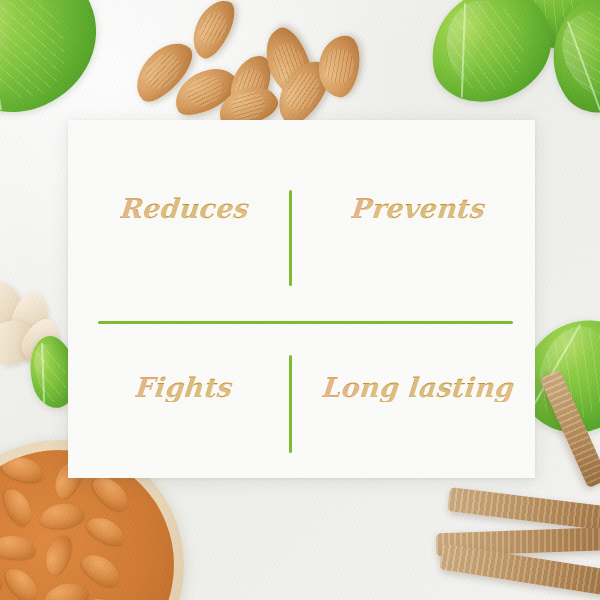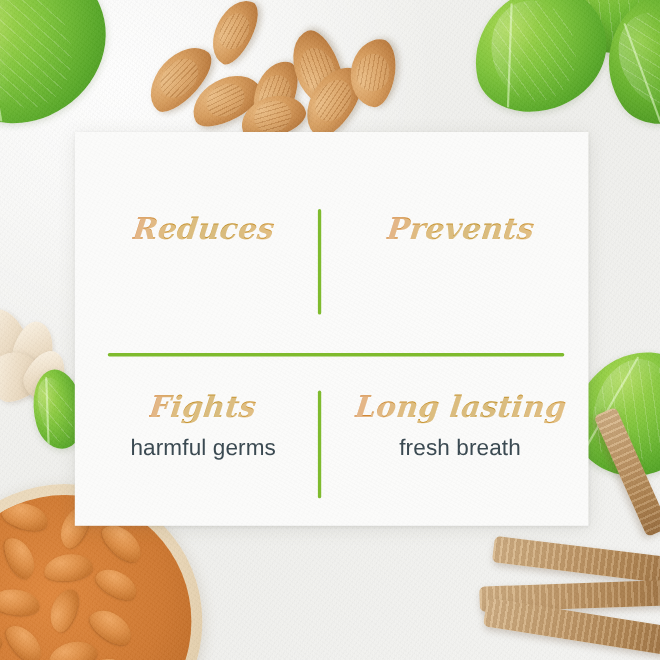--- a/index.html
+++ b/index.html
@@ -342,26 +342,24 @@
       <div class="quad">
         <div class="script">Reduces</div>
       </div>
 
       <div class="quad">
         <div class="script">Prevents</div>
       </div>
 
       <div class="quad">
         <div class="script">Fights</div>
-        <div class="sub">harmful germs</div>
       </div>
 
       <div class="quad">
         <div class="script">Long lasting</div>
-        <div class="sub">fresh breath</div>
       </div>
 
     </div>
 
     <div class="divider-v" id="divider-v-top"></div>
     <div class="divider-h"></div>
     <div class="divider-v" id="divider-v-bottom"></div>
   </div>
 
 </div>

